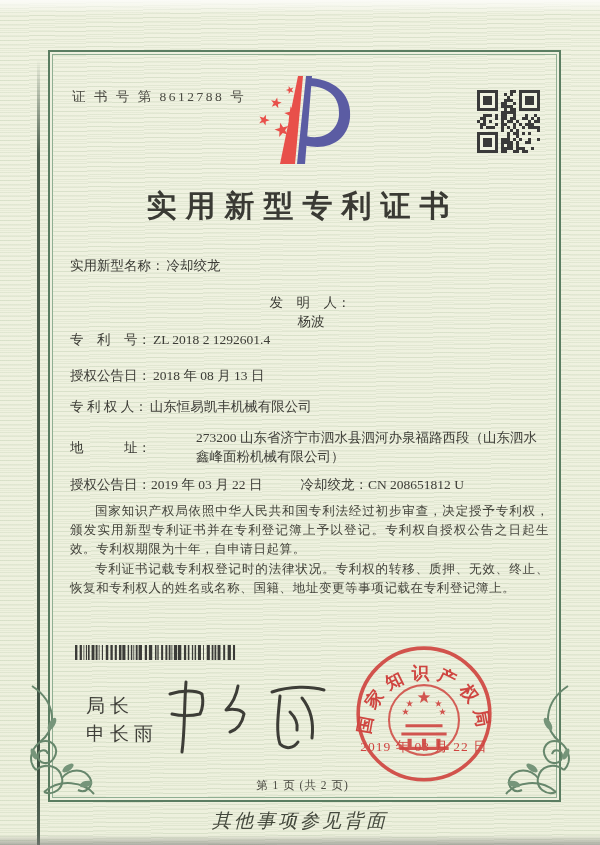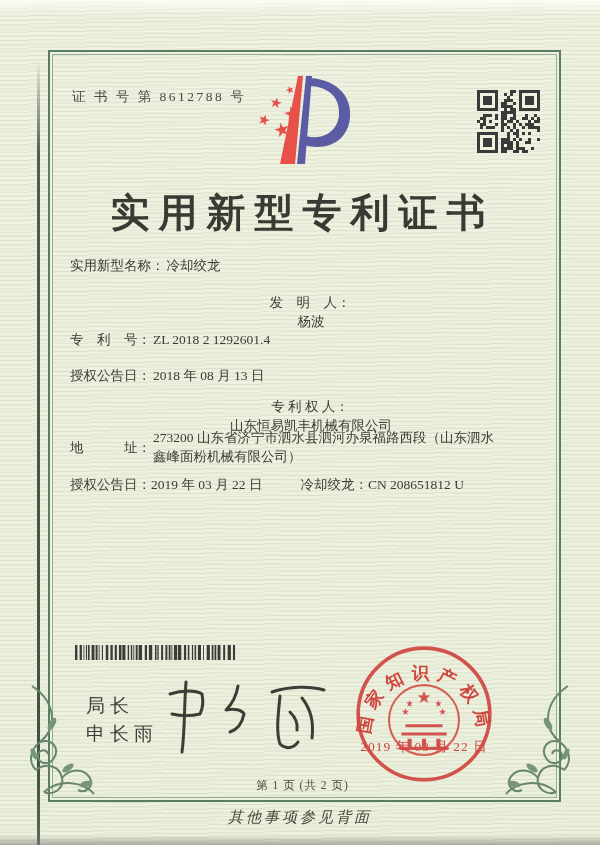--- a/index.html
+++ b/index.html
@@ -16,48 +16,48 @@
   #paper-bottom-edge{position:absolute;left:0;bottom:0;width:600px;height:10px;
     background:linear-gradient(rgba(120,120,118,0),rgba(120,120,118,.55));}
   #scan-edge{position:absolute;left:37px;top:60px;width:3px;height:785px;
     background:linear-gradient(rgba(70,90,70,0),#4c5f4e 12%,#3f5243 90%,#5a6a5c);}
   
   #frame{position:absolute;left:48px;top:50px;width:509px;height:748px;
     border:2px solid #5a7d61;
     box-shadow:inset 0 0 0 2px #eef0df, inset 0 0 0 3px #8fae92;}
   .abs{position:absolute;}
   #cert-no{left:72px;top:88px;font-size:13.5px;letter-spacing:2.5px;color:#4a4a42;}
-  #title{left:48px;top:186px;width:509px;text-align:center;font-size:39px;
+  #title{left:48px;top:186px;width:509px;text-align:center;font-size:30px;
     font-weight:600;letter-spacing:9px;color:#3a3a34;}
   
   #fields{left:70px;top:256px;width:480px;font-size:13.5px;}
   .field{position:absolute;left:0;display:flex;width:480px;line-height:19px;align-items:center;}
   .flabel{white-space:pre;flex:0 0 auto;}
   .fvalue{margin-left:2px;max-width:352px;}
   .f0{top:0;} .f1{top:37px;flex-direction:column;} .f2{top:74px;} .f3{top:110px;}
-  .f4{top:141px;flex-direction:column;} .f5{top:172px;} .f6{top:219px;}
+  .f4{top:141px;} .f5{top:172px;gap:43px;} .f6{top:219px;}
   .grant2{margin-left:38px;display:flex;}
   
   #legal{left:70px;top:502px;width:479px;font-size:12.5px;line-height:19px;
     letter-spacing:.6px;text-align:justify;color:#44443c;}
   #legal p{margin:0;text-indent:2em;}
   #legal p + p{margin-top:1px;}
   
   #barcode{left:75px;top:645px;width:162px;height:15px;}
   
   #signer{left:86px;top:692px;font-size:19px;letter-spacing:5px;color:#3e3e38;line-height:28px;}
   #signature{left:152px;top:668px;}
   
   #seal{left:352px;top:644px;width:144px;height:150px;}
   #seal-date{position:absolute;left:-4px;top:94px;width:152px;text-align:center;
     color:#cf4540;font-size:13.5px;letter-spacing:1px;}
   
   #page-no{left:48px;top:778px;width:509px;text-align:center;font-size:11.5px;
     letter-spacing:1px;color:#4a4a42;}
-  #back-note{left:0;top:808px;width:600px;text-align:center;font-size:15px;
+  #back-note{left:0;top:808px;width:600px;text-align:center;font-size:19px;
     font-style:italic;letter-spacing:3px;color:#43483c;font-family:Liberation Serif, serif;}
   .flourish{width:96px;height:112px;}
   #flourish-left{left:22px;top:684px;}
   #flourish-right{left:482px;top:684px;transform:scaleX(-1);}
 </style>
 </head>
 <body>
 
 <div id="stage">
   <div id="paper"></div>
@@ -273,20 +273,24 @@
     <div class="field f6">
       <span class="flabel">授权公告日：</span>
       <span>2019 年 03 月 22 日</span>
       <span class="grant2">
         <span class="flabel">冷却绞龙：</span>
         <span>CN 208651812 U</span>
       </span>
     </div>
   </div>
 
+  <div id="legal" class="abs">
+    <p>国家知识产权局依照中华人民共和国专利法经过初步审查，决定授予专利权，颁发实用新型专利证书并在专利登记簿上予以登记。专利权自授权公告之日起生效。专利权期限为十年，自申请日起算。</p>
+    <p>专利证书记载专利权登记时的法律状况。专利权的转移、质押、无效、终止、恢复和专利权人的姓名或名称、国籍、地址变更等事项记载在专利登记簿上。</p>
+  </div>
 
   <svg id="barcode" class="abs" viewBox="0 0 162 15" width="162" height="15">
       <rect x="0" y="0" width="2.3930233724382814" height="15" fill="#3b3b38"></rect>
       <rect x="4.638570119365384" y="0" width="2.278941608163967" height="15" fill="#3b3b38"></rect>
       <rect x="8.490721323569641" y="0" width="0.8158837080075796" height="15" fill="#3b3b38"></rect>
       <rect x="10.889589655999835" y="0" width="1.093821787970989" height="15" fill="#3b3b38"></rect>
       <rect x="12.942635852909945" y="0" width="1.6965576295259213" height="15" fill="#3b3b38"></rect>
       <rect x="16.574919779866434" y="0" width="2.9017901907217647" height="15" fill="#3b3b38"></rect>
       <rect x="20.59224441935879" y="0" width="1.956867248358609" height="15" fill="#3b3b38"></rect>
       <rect x="23.696430770166423" y="0" width="0.8635277808008379" height="15" fill="#3b3b38"></rect>

